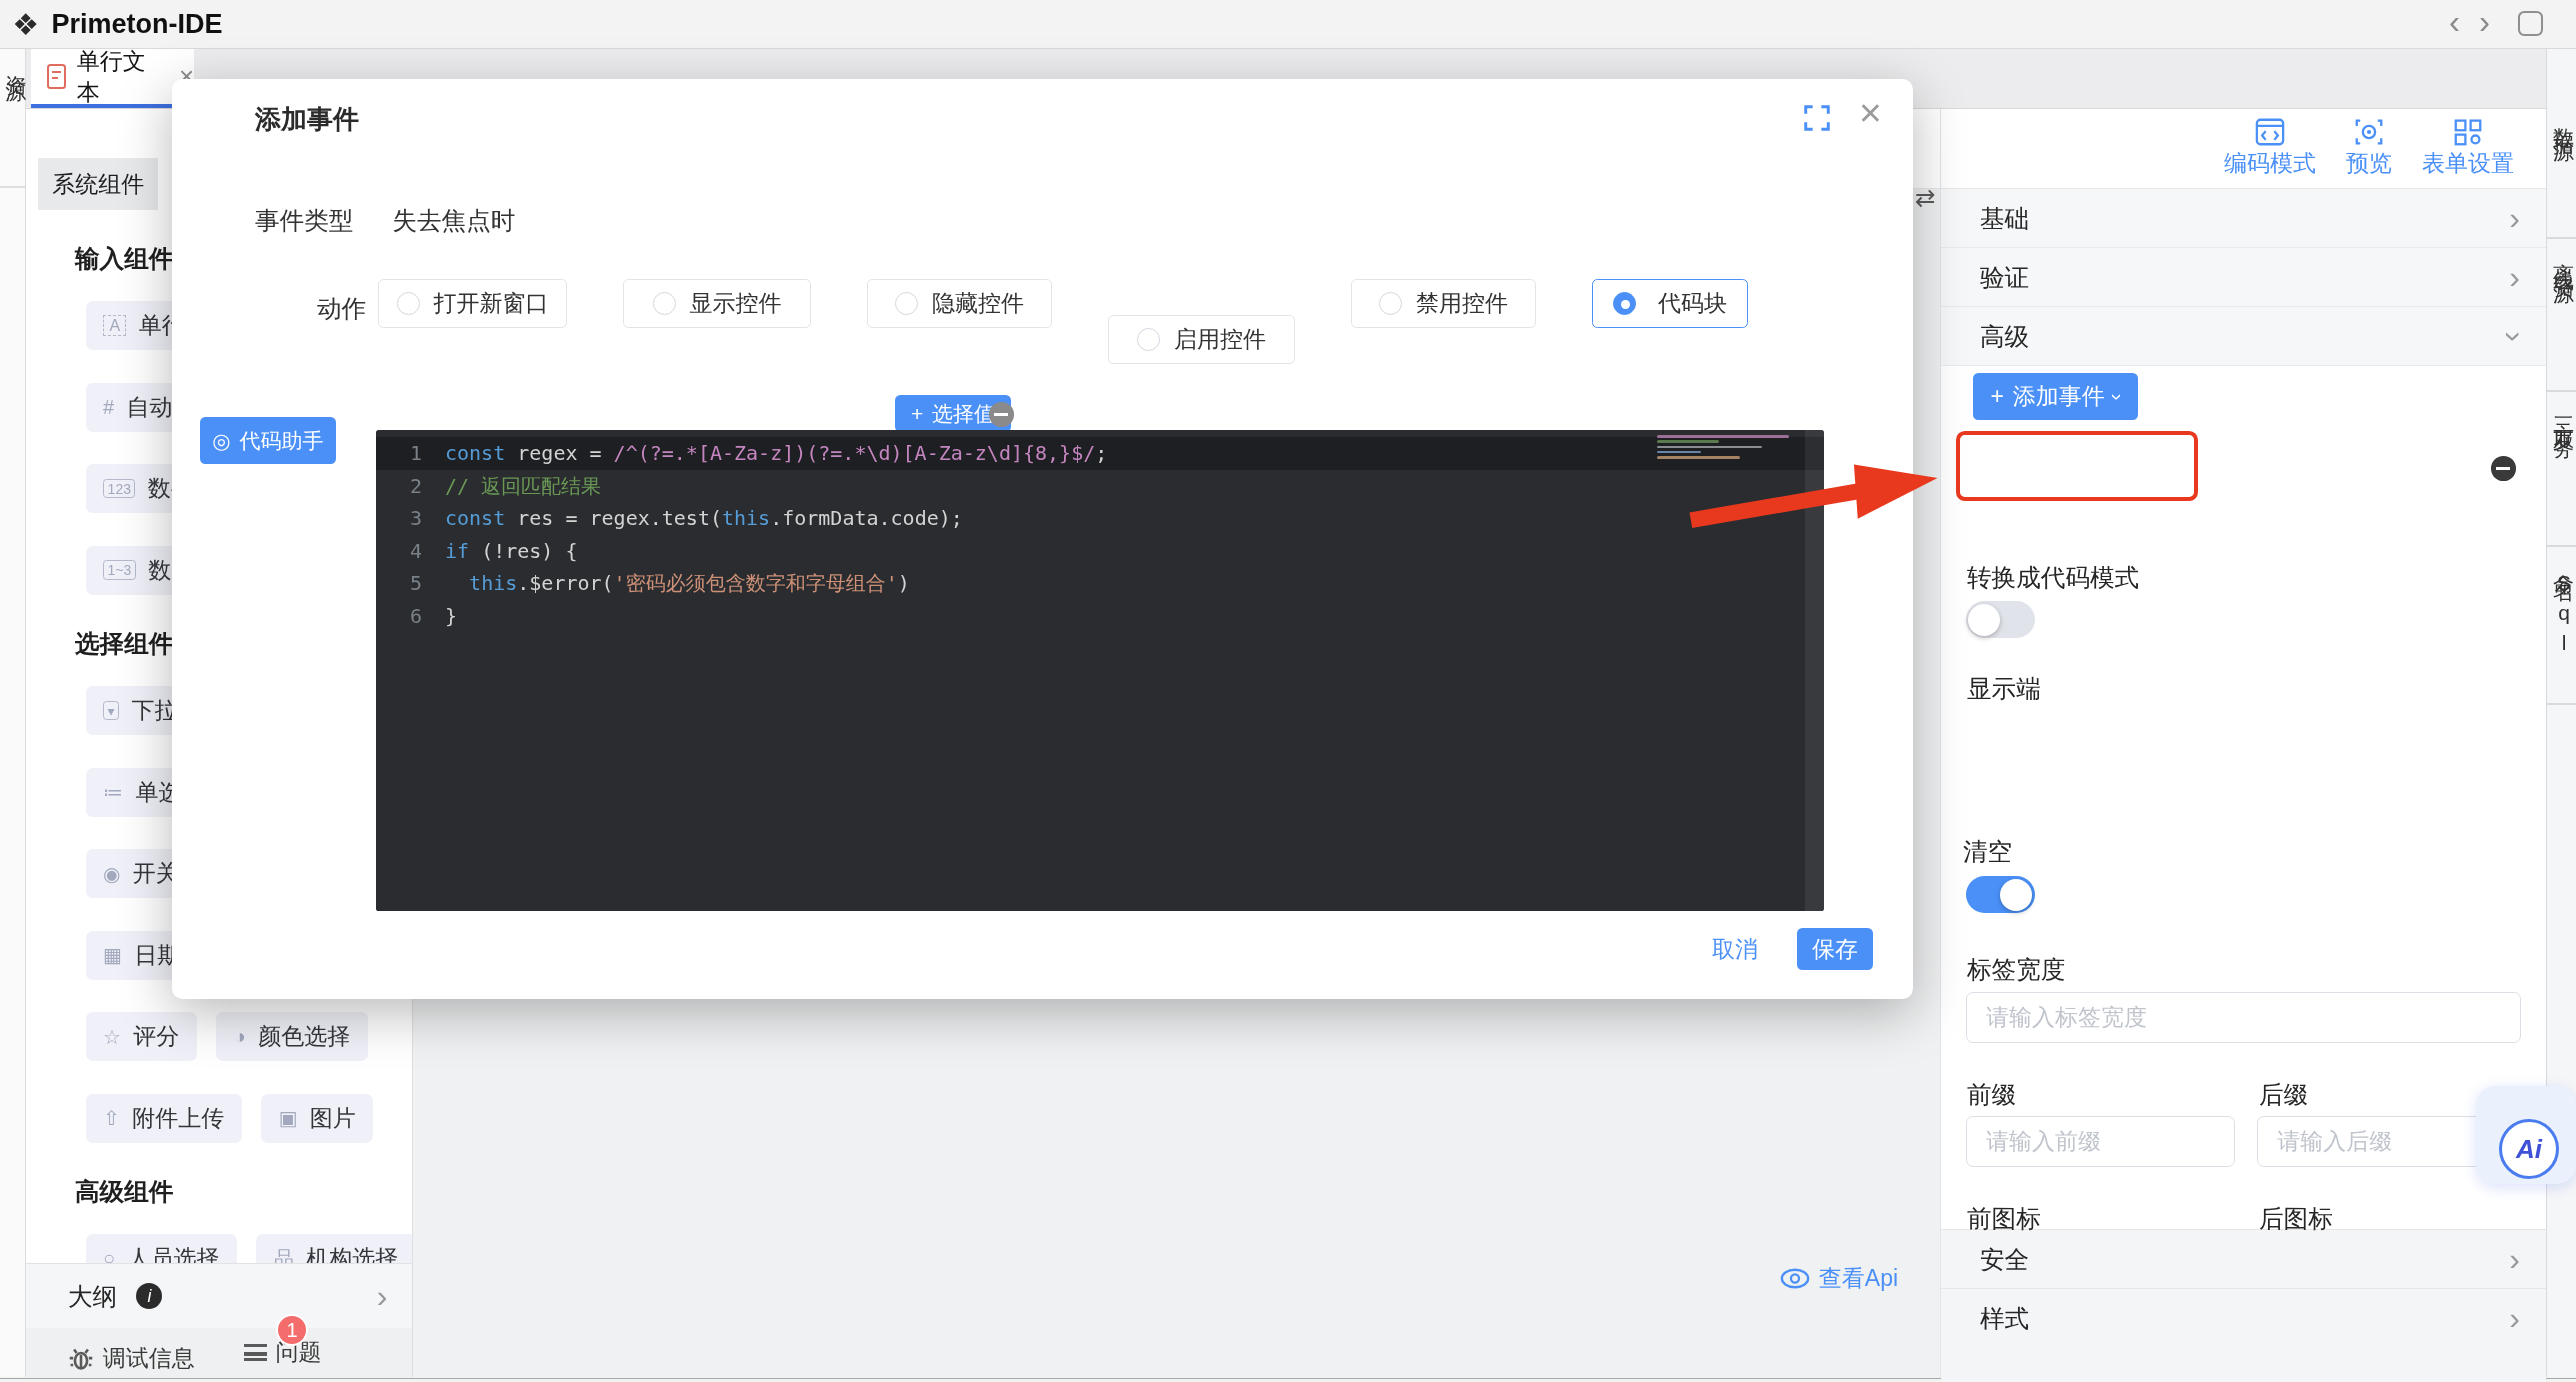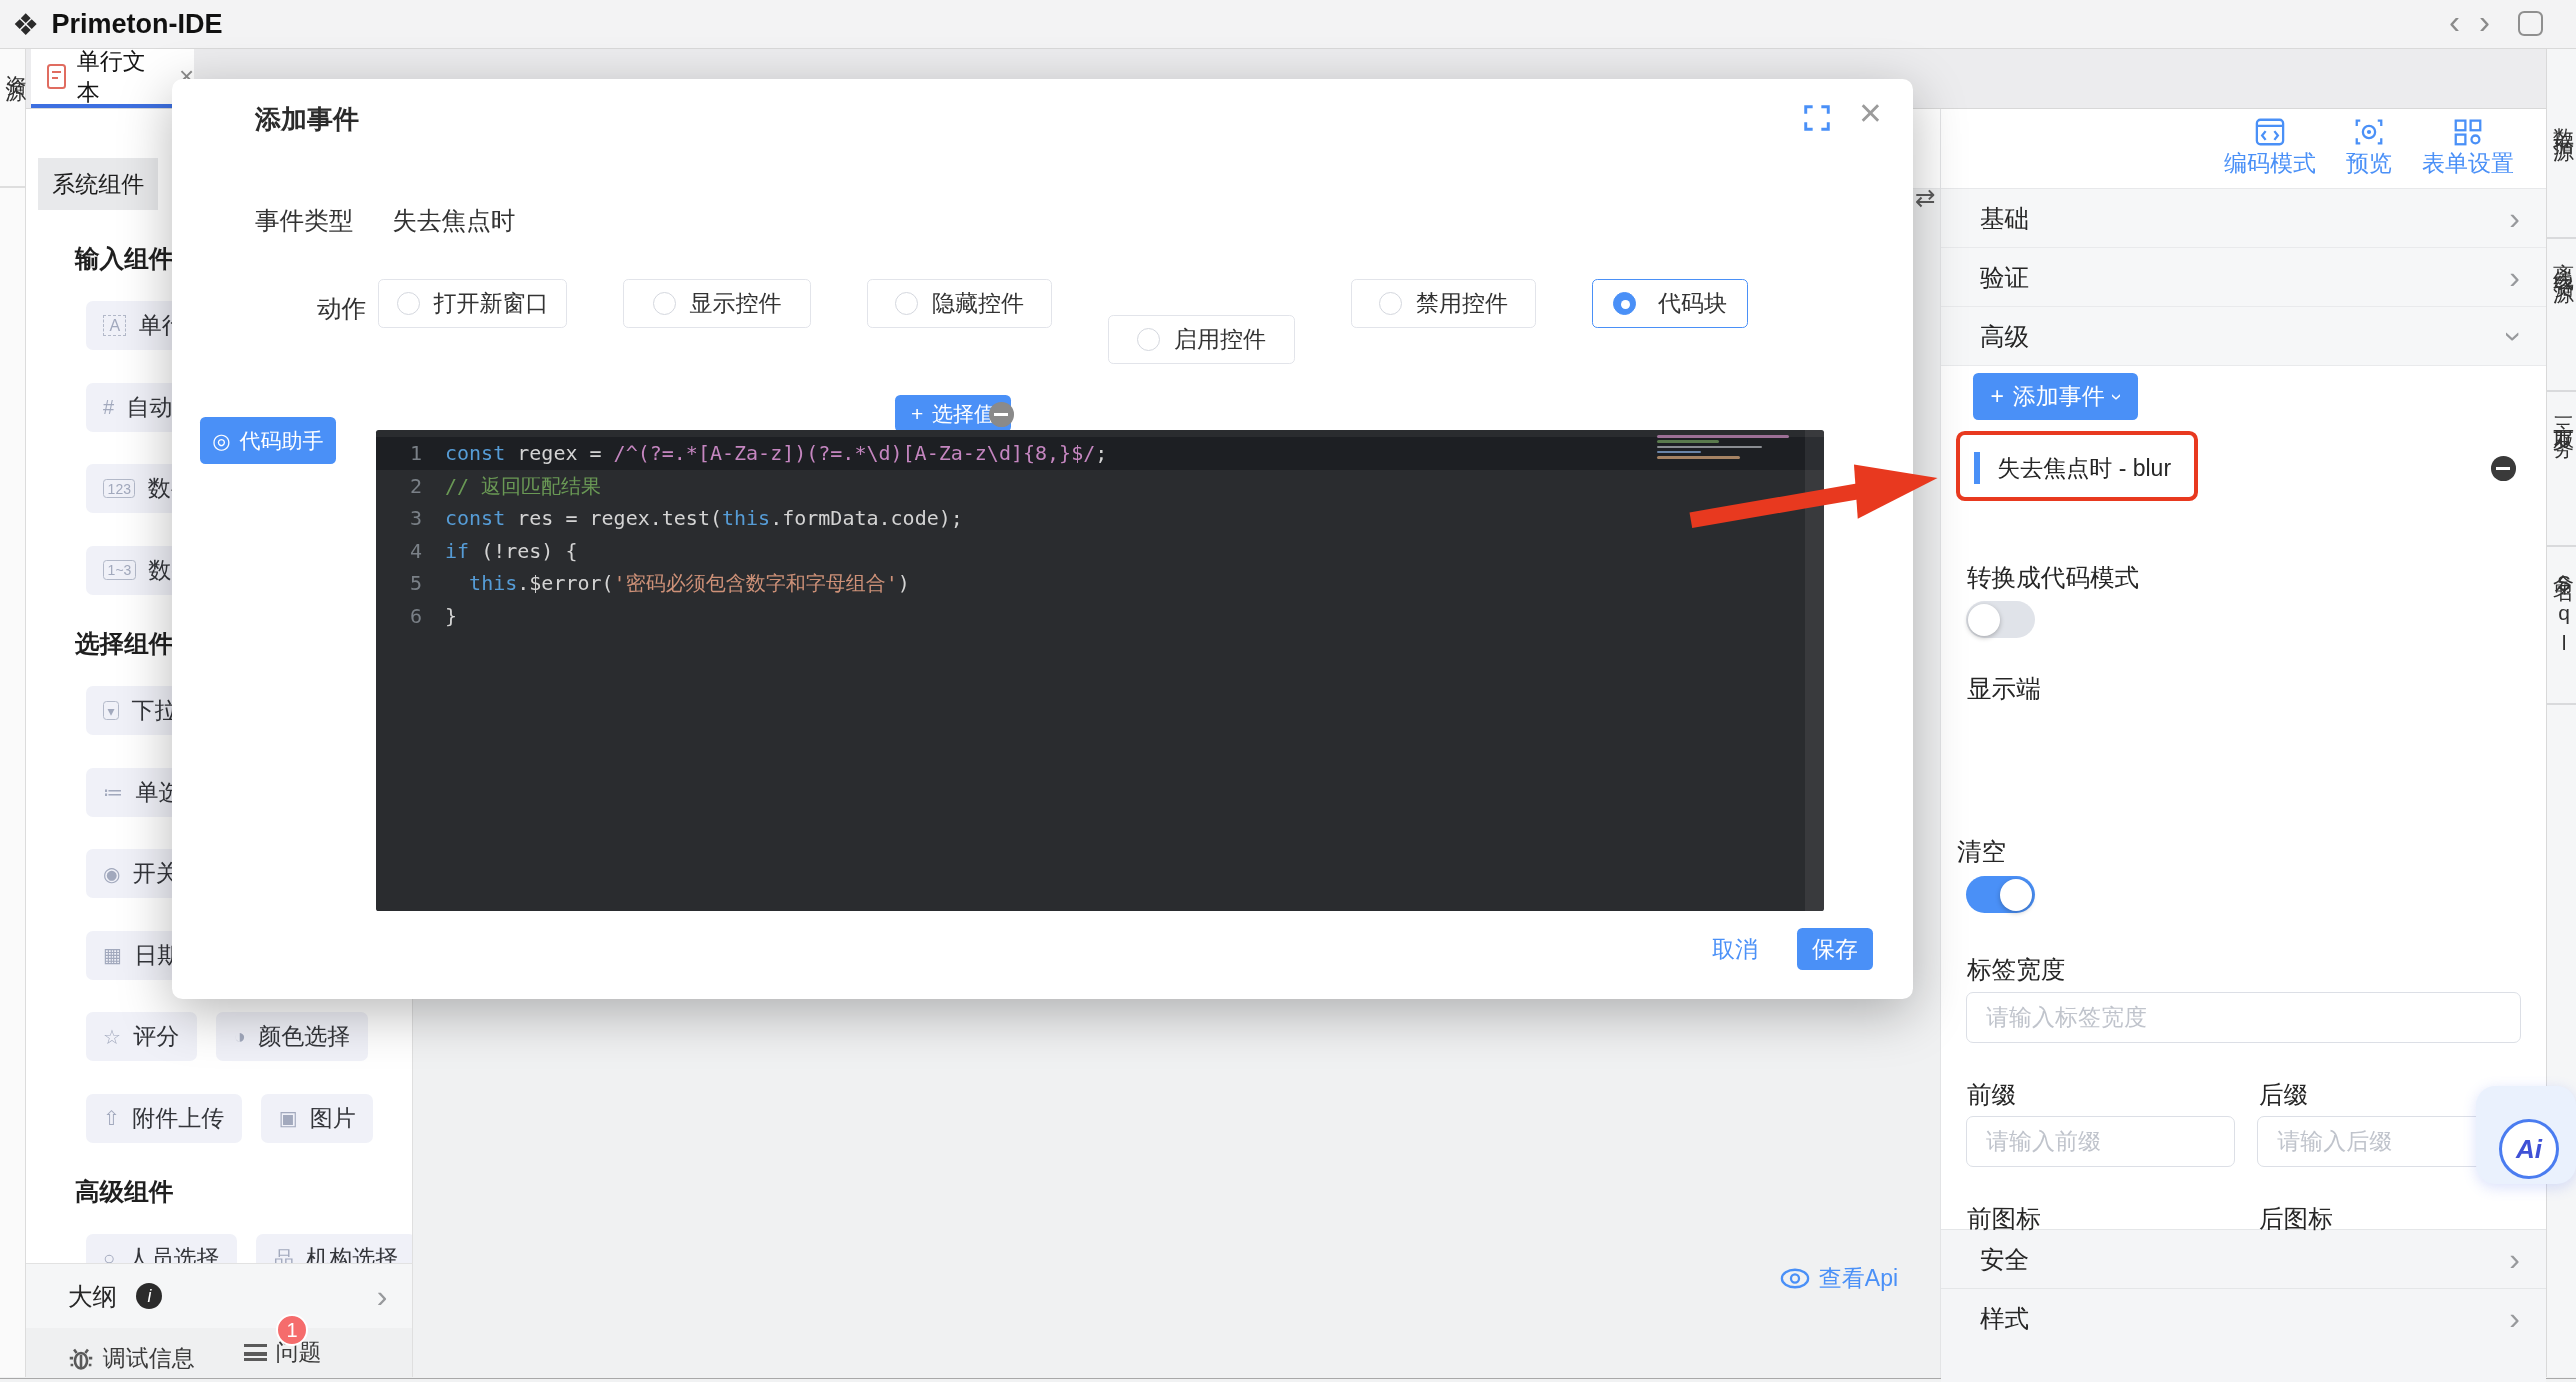--- a/index.html
+++ b/index.html
@@ -361,34 +361,30 @@
       </div>
     </div>
 
   <div id="adv">
     <button id="add-event-btn" class="blue-btn">
       <span>+</span>
       <span>添加事件</span>
       <span class="chev down" style="font-size:21px;color:#fff;">›</span>
     </button>
 
-    <div id="event-item">
-      <span class="bar"></span>
-      <span class="t">失去焦点时 - blur</span>
-    </div>
     <span id="event-minus" class="minus-circle"></span>
 
     <div class="flabel" style="left:26px; top:195px;font-family:Liberation Serif, serif;">转换成代码模式</div>
     <div class="toggle" style="left:24.6px; top:235px;">
         <span class="knob"></span>
       </div>
 
     <div class="flabel" style="left:26px; top:306px;">显示端</div>
 
-    <div class="flabel" style="left:16px; top:469px;">清空</div>
+    <div class="flabel" style="left:22px; top:469px;">清空</div>
     <div class="toggle on" style="left:24.6px; top:510px;">
         <span class="knob"></span>
       </div>
 
     <div class="flabel" style="left:26px; top:587px;">标签宽度</div>
     <input class="pinput" style="left: 24.6px; top: 626px; width: 555px;" placeholder="请输入标签宽度">
 
     <div class="flabel" style="left:26px; top:712px;">前缀</div>
     <div class="flabel" style="left:318px; top:712px;">后缀</div>
     <input class="pinput" style="left: 24.6px; top: 750px; width: 269px;" placeholder="请输入前缀">

